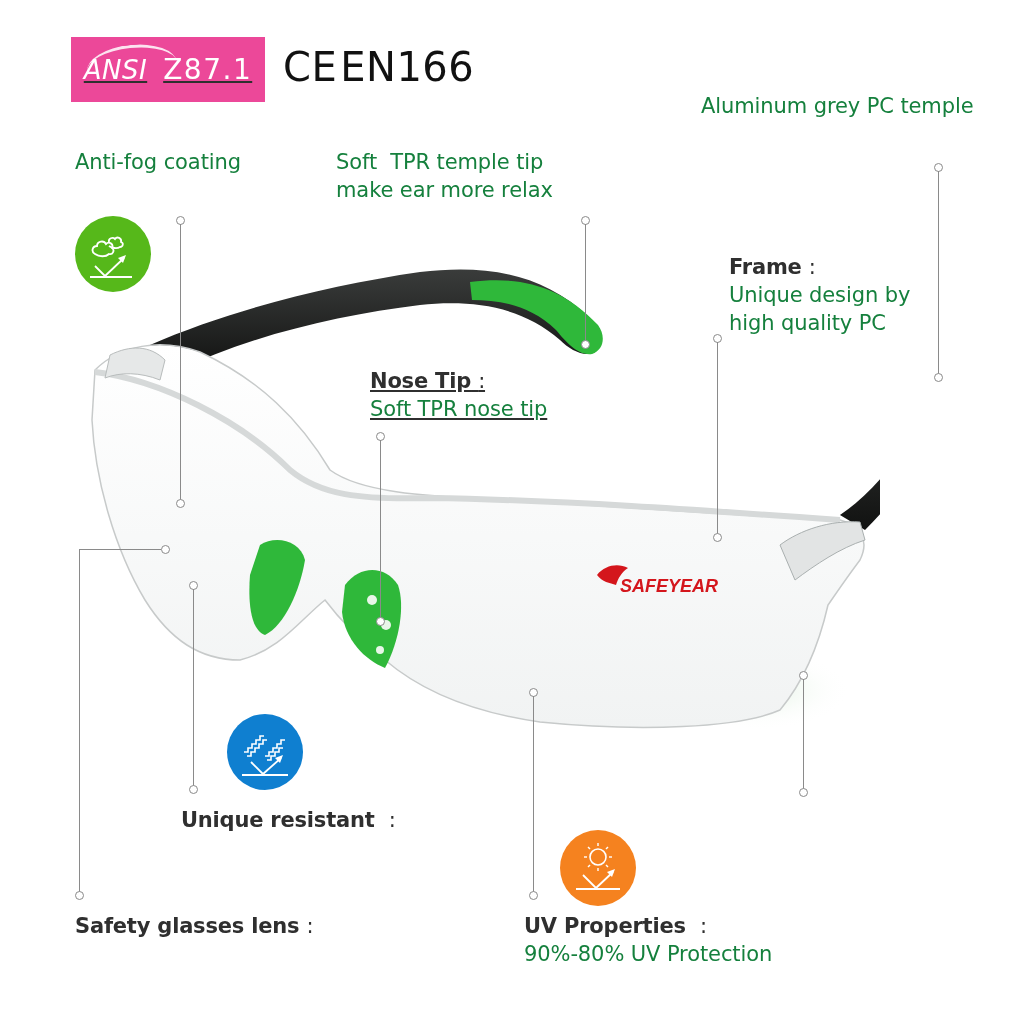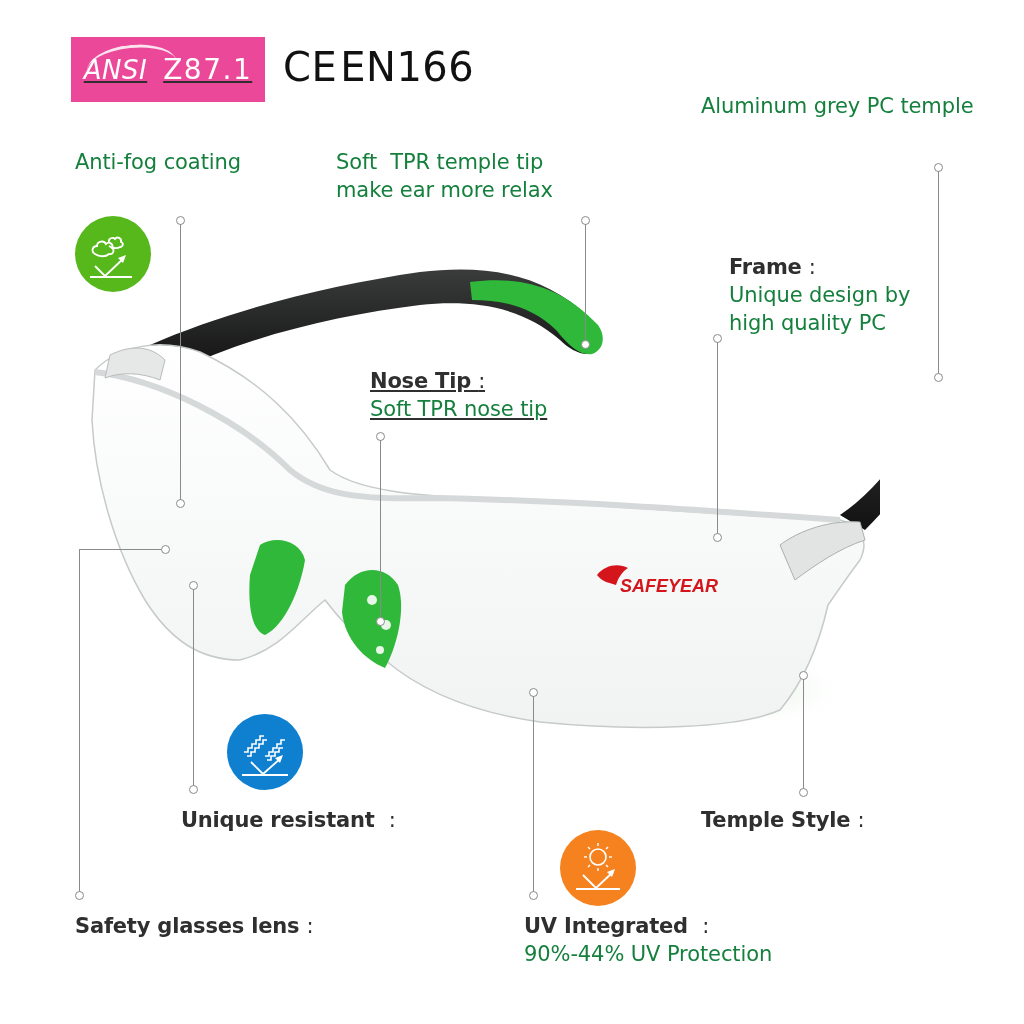--- a/index.html
+++ b/index.html
@@ -170,22 +170,21 @@
       <line x1="28" y1="37" x2="30" y2="35"></line>
       <line x1="46" y1="19" x2="48" y2="17"></line>
     </g>
     <line x1="23" y1="45" x2="36" y2="58" stroke="#fff" stroke-width="1.8"></line>
     <line x1="36" y1="58" x2="53" y2="42" stroke="#fff" stroke-width="1.8"></line>
     <polygon points="55,39 47,42 52,47" fill="#fff"></polygon>
     <line x1="16" y1="59" x2="60" y2="59" stroke="#fff" stroke-width="1.8"></line>
   </svg>
 </div>
 <div class="label" style="left:524px; top:912px;">
-  <div class="title"><span>UV Integrated</span>&nbsp; <span class="colon">:</span></div>
-  <div class="desc">90%-44% UV Protection</div>
+  <div class="title"><span>UV Properties</span>&nbsp; <span class="colon">:</span></div>
+  <div class="desc">90%-80% UV Protection</div>
 </div>
 
 <div class="dot" style="left:799px; top:671px;"></div>
 <div class="leader" style="left:803px; top:679px; width:1px; height:110px;"></div>
 <div class="dot" style="left:799px; top:788px;"></div>
 <div class="label" style="left:701px; top:806px;">
-  <div class="title"><span>Temple Style</span> <span class="colon">:</span></div>
 </div>
 
 </body></html>

